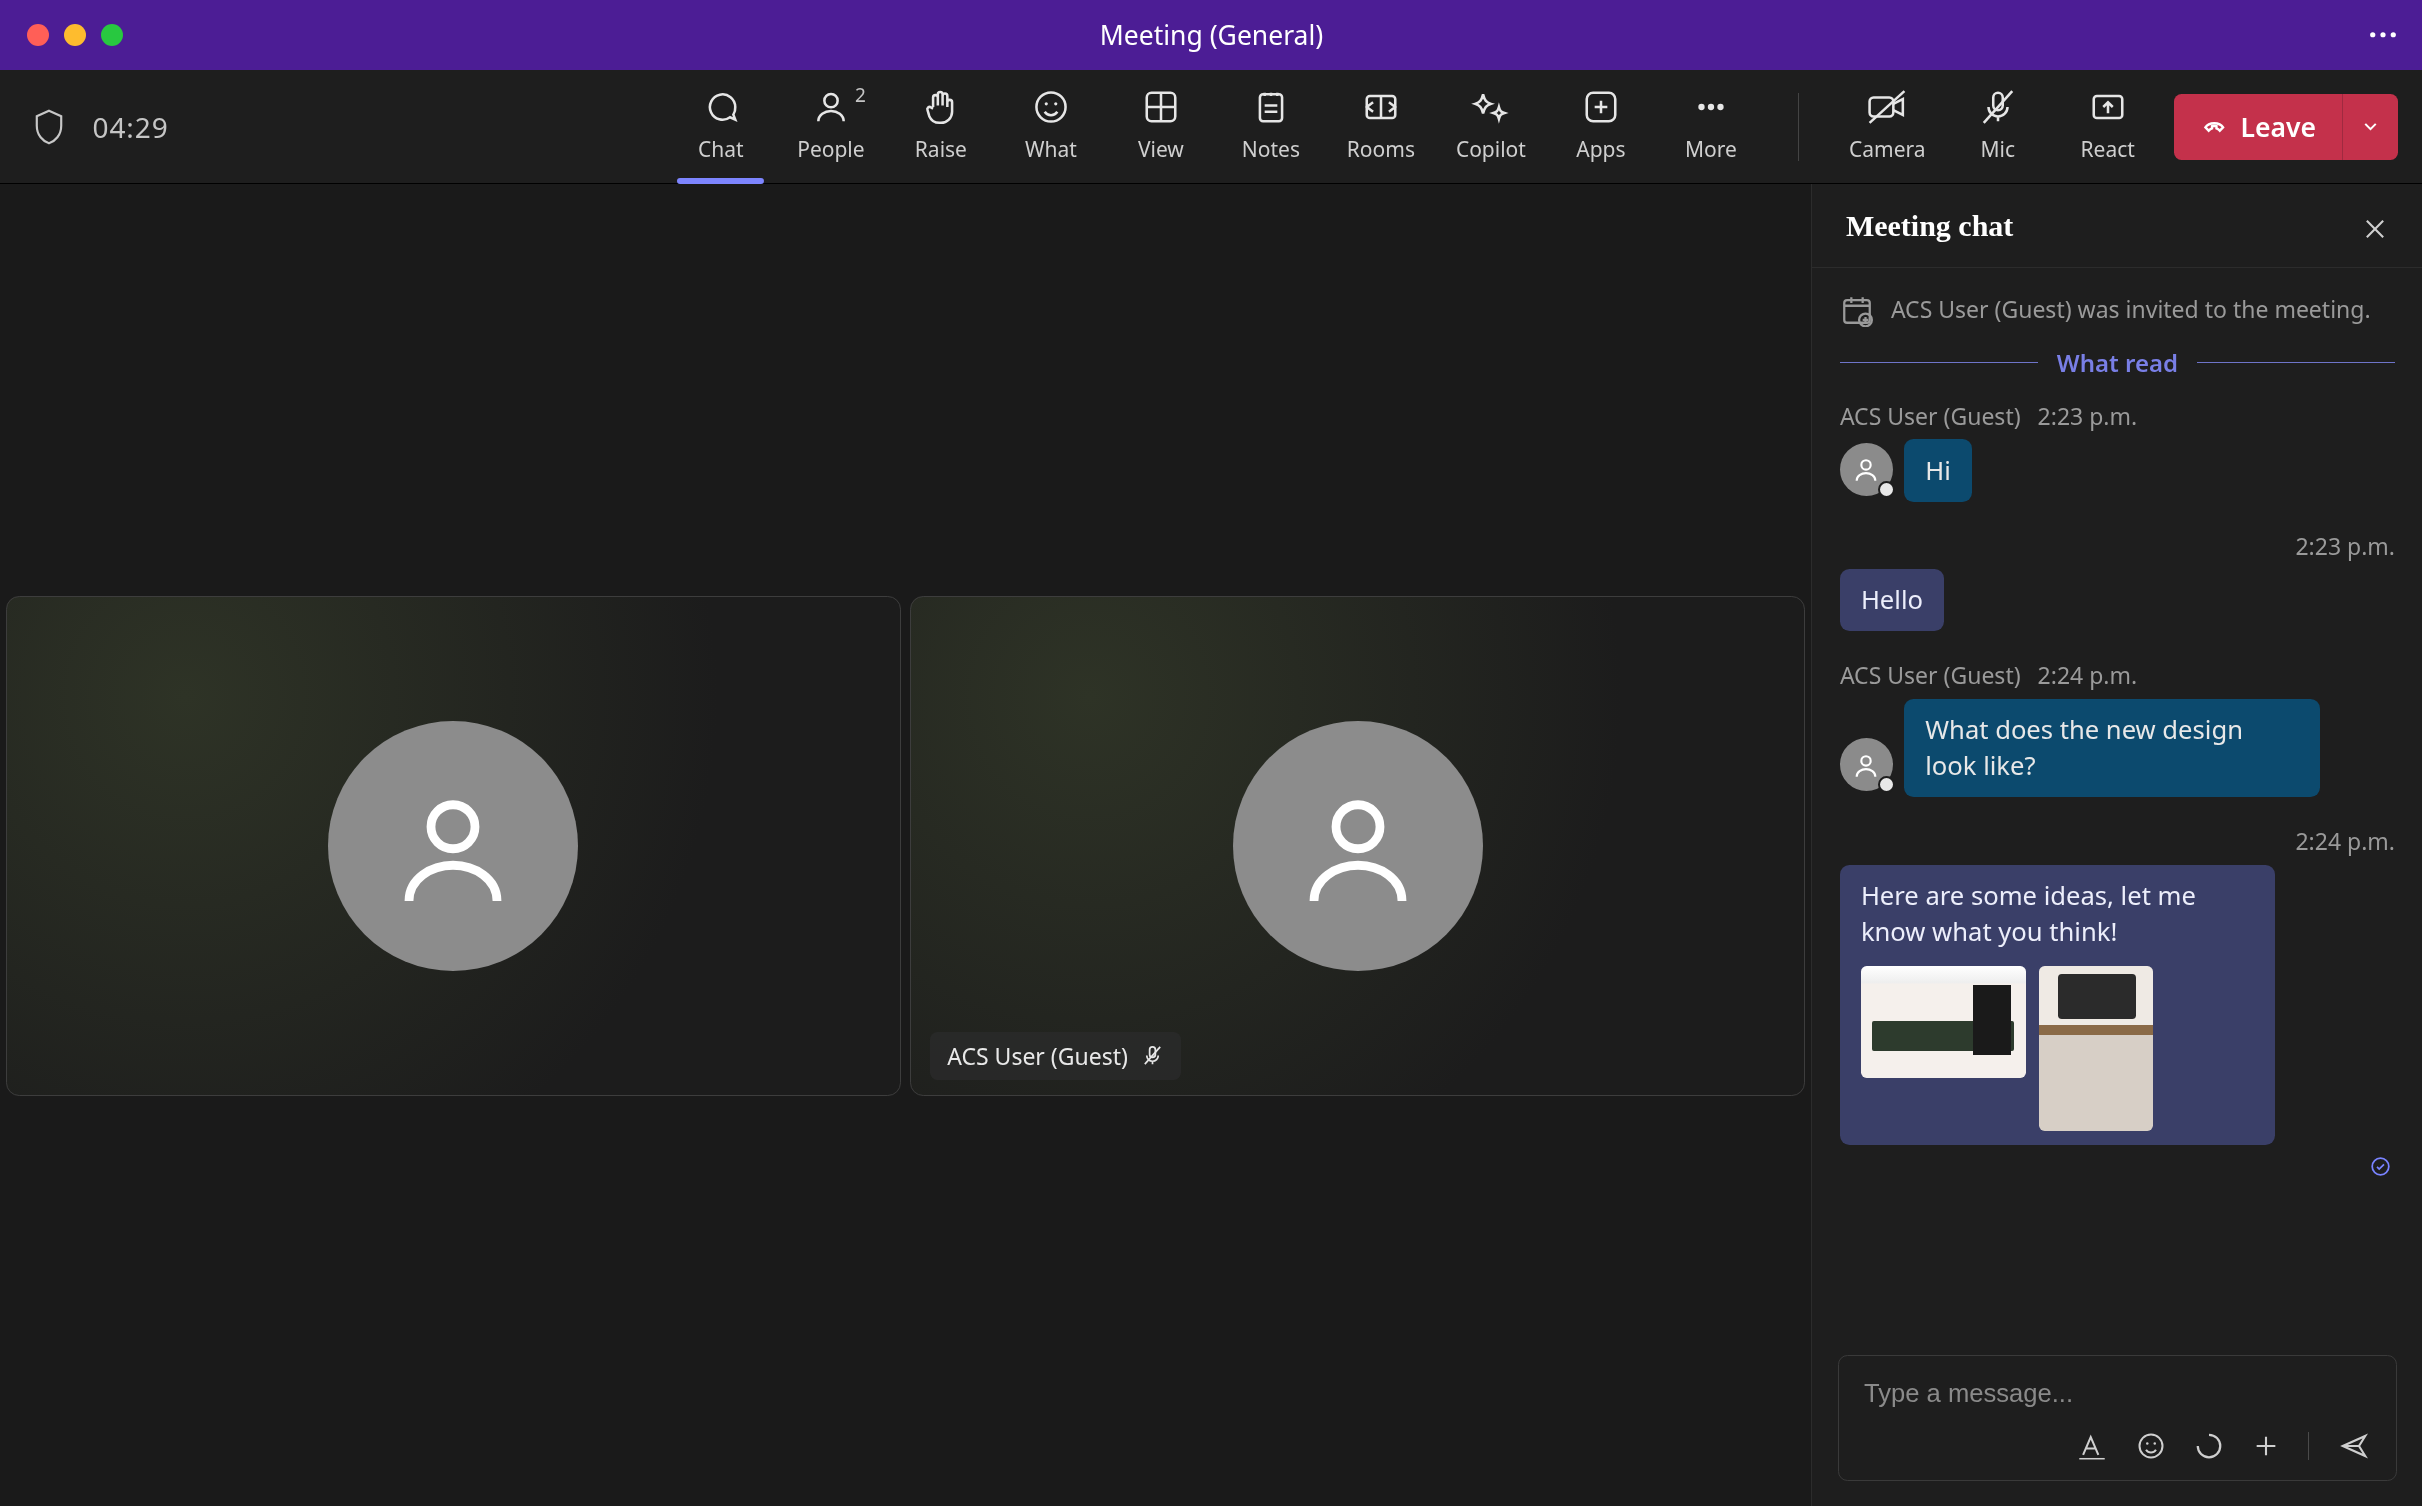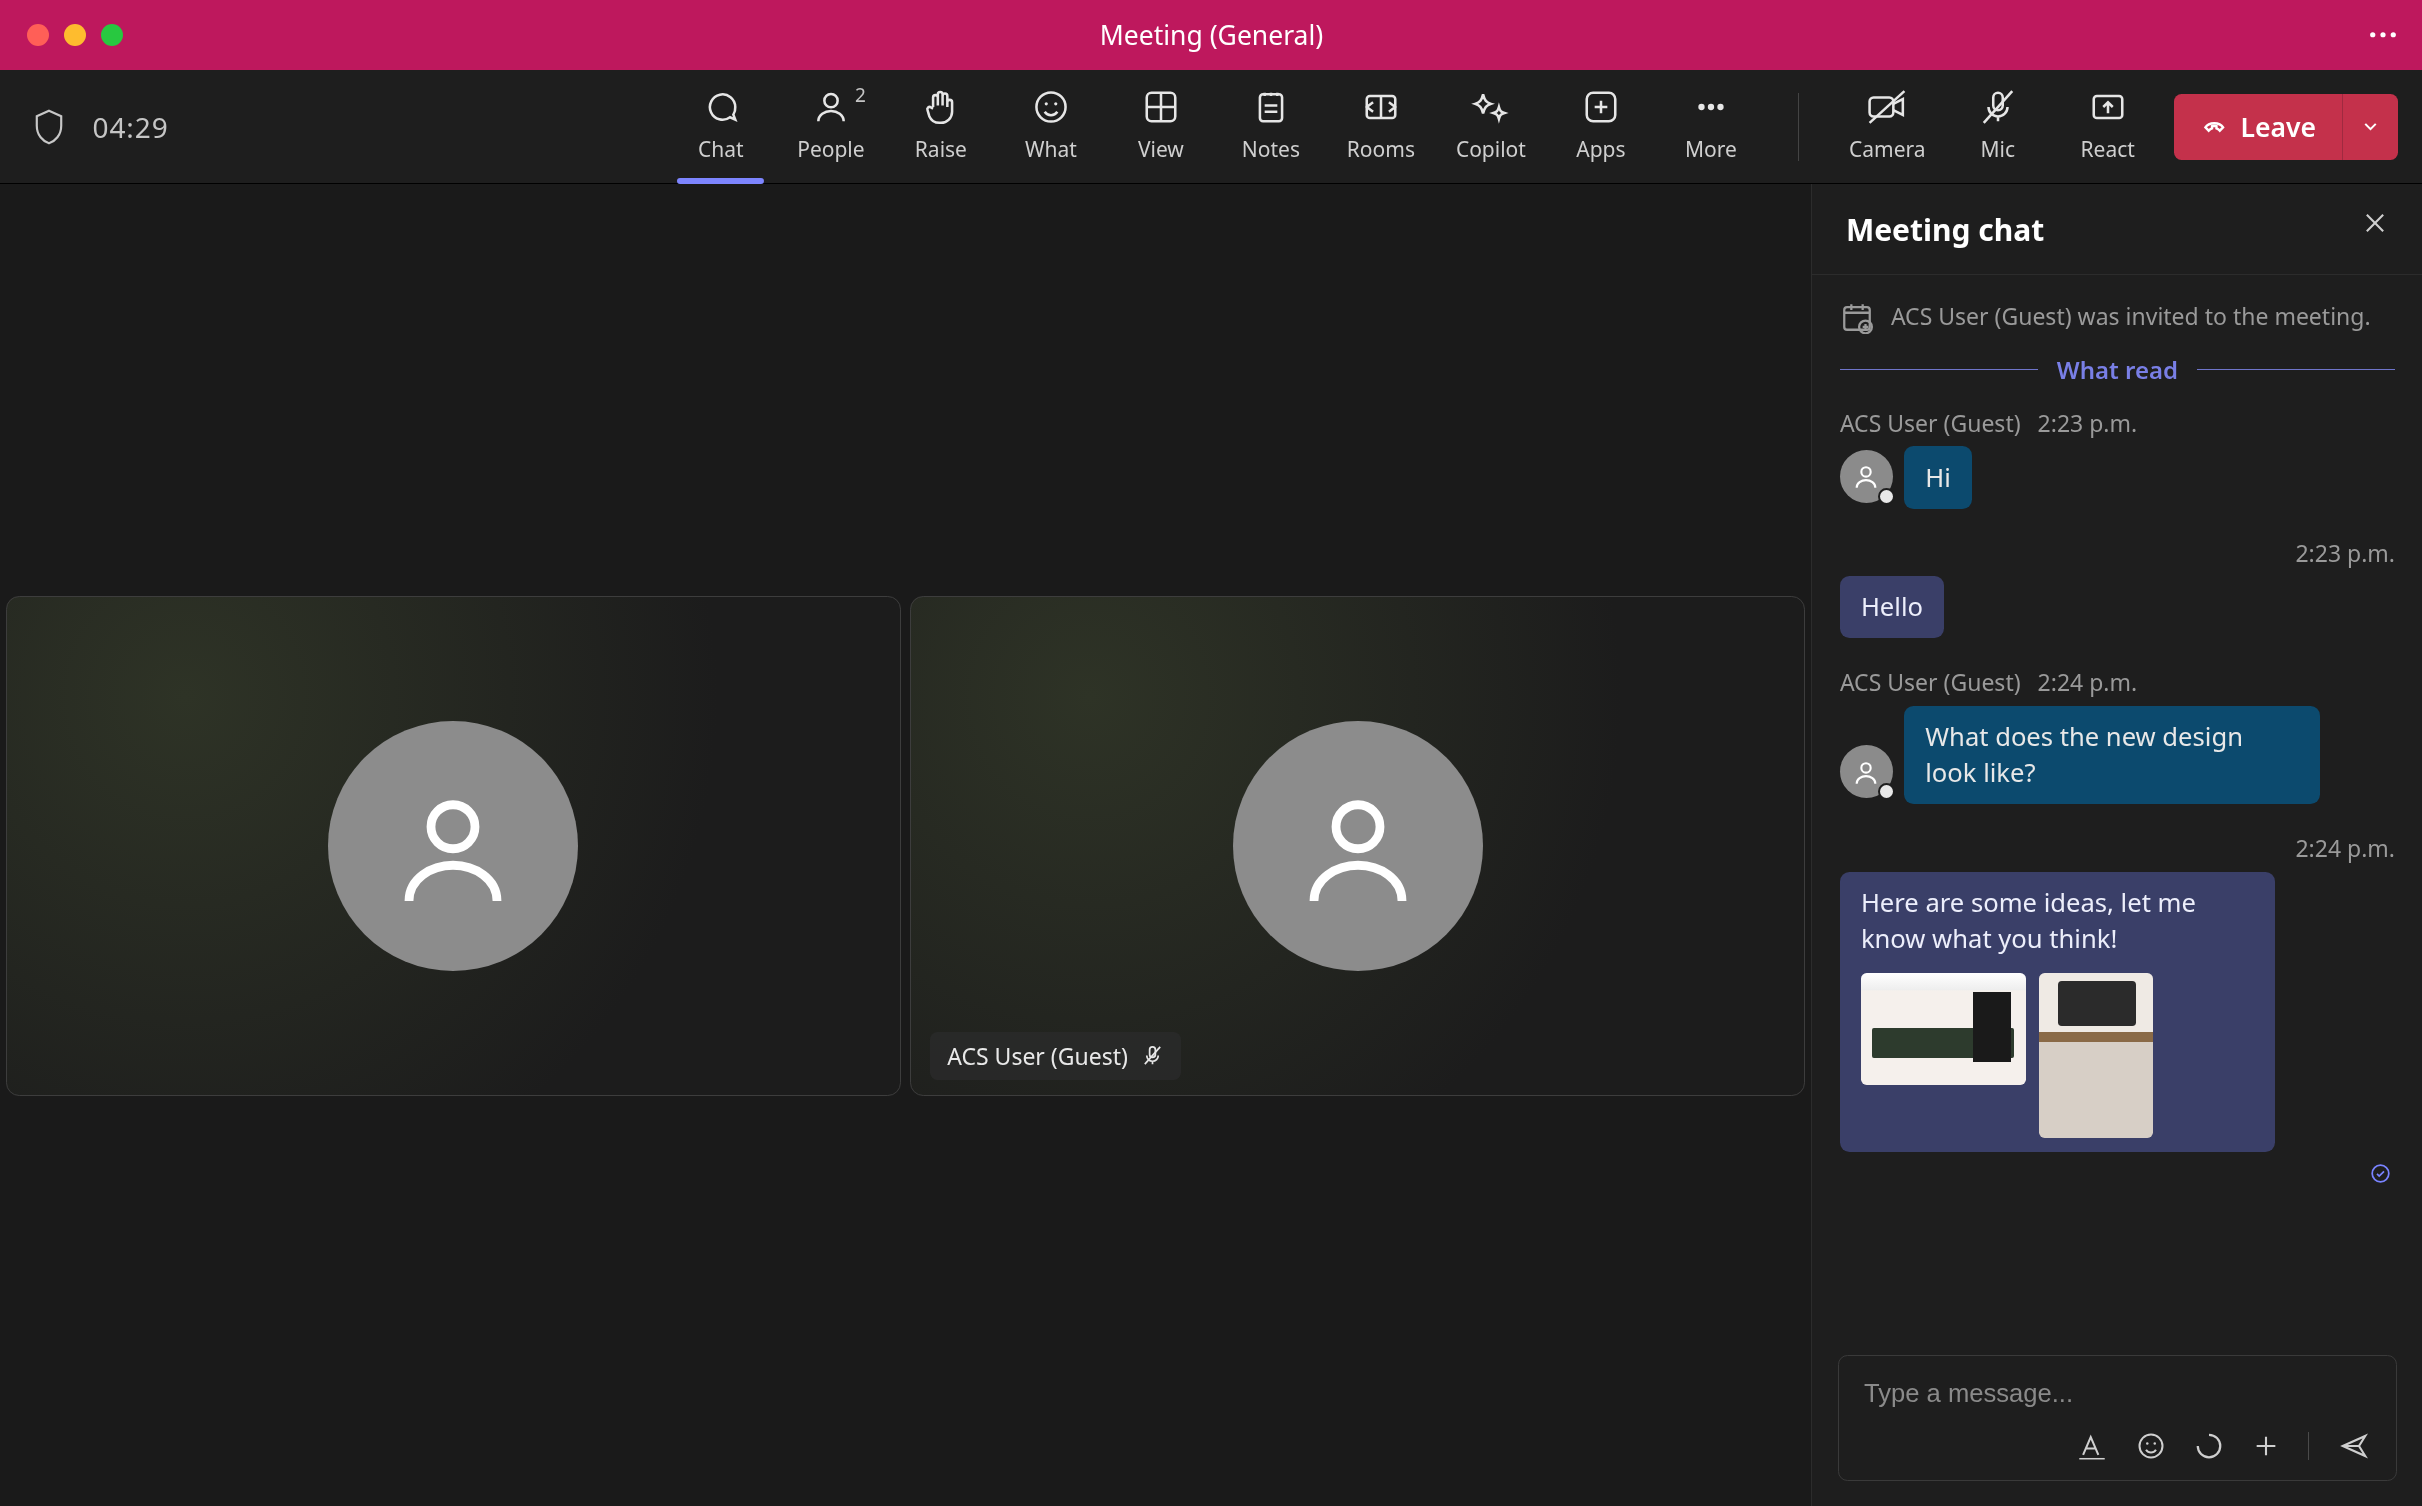--- a/index.html
+++ b/index.html
@@ -11,21 +11,21 @@
     font-family: "Segoe UI", -apple-system, system-ui, sans-serif;
     color: #fff;
     overflow: hidden;
     display: flex;
     flex-direction: column;
   }
 
   
   .title-bar {
     height: 70px;
-    background: #be185d;
+    background: #4c1d95;
     display: flex;
     align-items: center;
     padding: 0 26.5px;
     position: relative;
   }
   .traffic { display: flex; gap: 15px; align-items: center; }
   .tl { width: 22px; height: 22px; border-radius: 50%; }
   .red { background:#ff5f57; } .yellow{background:#febc2e;} .green{background:#28c840;}
   .title-text {
     position:absolute; left:50%; transform:translateX(-50%);
@@ -87,22 +87,22 @@
     background:#2b2b2bcc; border-radius:7.6px; padding:7.6px 17px;
     display:flex; align-items:center; gap:13.2px; font-size:23px; color:#e8e8e8;
   }
 
   
   .chat-panel {
     width: 613px; border-left:0.9px solid #2c2c2c; background:#1e1e1e;
     display:flex; flex-direction:column;
   }
   .chat-head {
-    display:flex; align-items:flex-start; justify-content:space-between;
-    padding: 24.6px 34px; border-bottom:0.9px solid #2c2c2c;
+    display:flex; align-items:flex-end; justify-content:space-between;
+    padding: 24.6px 34px; border-bottom:0.9px solid #2c2c2c;font-family:Liberation Serif, serif;
   }
   .chat-head h2 { font-size:30px; font-weight:700; color:#fff; }
   .close-x { cursor:pointer; }
   .chat-body { flex:1; overflow:auto; padding: 24.6px 28px 9.5px 28px; }
   .sys-row { display:flex; align-items:flex-start; gap:17px; color:#9a9a9a; font-size:23px; line-height:1.4; margin-bottom: 19px; }
   .sys-row .sys-text { flex:1; }
   .lastread {
     display:flex; align-items:center; gap:19px; margin: 7.6px 0 21px 0;
   }
   .lr-line { flex:1; height:0.9px; background:#6e74c9; }

